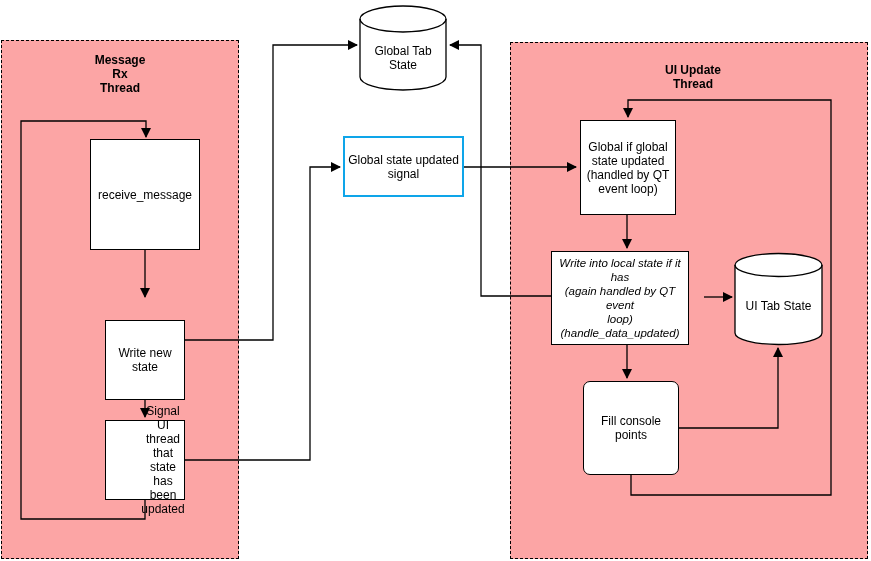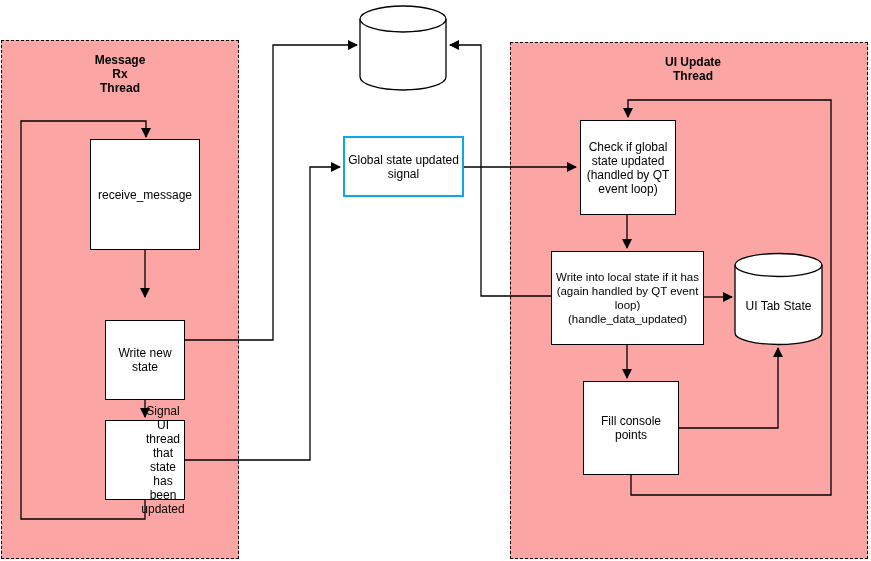--- a/index.html
+++ b/index.html
@@ -34,21 +34,21 @@
 
 <div class="canvas">
 
   <div class="thread-container" style="left:1px;top:40px;width:238px;height:519px;">
     <div class="thread-title" style="top:12px;">Message
 Rx
 Thread</div>
   </div>
 
   <div class="thread-container" style="left:510px;top:42px;width:358px;height:517px;">
-    <div class="thread-title" style="top:12px;padding-left:8px;">UI Update
+    <div class="thread-title" style="top:20px;padding-left:8px;">UI Update
 Thread</div>
   </div>
 
   <svg class="connector-layer" width="871" height="561" viewBox="0 0 871 561">
     <defs>
       <marker id="arrow" markerUnits="userSpaceOnUse" markerWidth="12" markerHeight="12" refX="9" refY="5" orient="auto">
         <path d="M0,0 L10,5 L0,10 Z" fill="#000000"></path>
       </marker>
     </defs>
 
@@ -80,42 +80,44 @@
       <path d="M360,19 A43,13 0 0 1 446,19 L446,77 A43,13 0 0 1 360,77 Z" fill="#ffffff" stroke="#000000" stroke-width="1.3"></path>
       <path d="M360,19 A43,13 0 0 0 446,19" fill="none" stroke="#000000" stroke-width="1.3"></path>
     </g>
 
     <g>
       <path d="M735,265 A43.5,11.5 0 0 1 822,265 L822,333 A43.5,11.5 0 0 1 735,333 Z" fill="#ffffff" stroke="#000000" stroke-width="1.3"></path>
       <path d="M735,265 A43.5,11.5 0 0 0 822,265" fill="none" stroke="#000000" stroke-width="1.3"></path>
     </g>
   </svg>
 
+  <div class="cyl-label" style="left:355px;top:36px;width:96px;height:44px;">Global Tab
+State</div>
 
   <div class="cyl-label" style="left:730px;top:298px;width:97px;height:16px;">UI Tab State</div>
 
   <div class="node" style="left:90px;top:139px;width:110px;height:111px;">receive_message</div>
 
   <div class="node" style="left:105px;top:300px;width:80px;height:80px;margin-top:20px;">Write new
 state</div>
 
   <div class="node" style="left:105px;top:420px;width:80px;height:80px;padding-left:36px;">Signal UI
 thread that
 state has
 been updated</div>
 
   <div class="node signal" style="left:343px;top:136px;width:121px;height:61px;">Global state updated
 signal</div>
 
-  <div class="node" style="left:580px;top:120px;width:96px;height:95px;">Check if global
+  <div class="node" style="left:580px;top:120px;width:96px;height:95px;">Global if global
 state updated
 (handled by QT
 event loop)</div>
 
-  <div class="node small-text" style="left:551px;top:251px;width:153px;height:94px;">Write into local state if it has
+  <div class="node small-text" style="left:551px;top:251px;width:138px;height:94px;font-style:italic;">Write into local state if it has
 (again handled by QT event
 loop)
 (handle_data_updated)</div>
 
-  <div class="node" style="left:583px;top:381px;width:96px;height:94px;">Fill console
+  <div class="node" style="left:583px;top:381px;width:96px;height:94px;border-radius:7px;">Fill console
 points</div>
 
 </div>
 
 </body></html>

